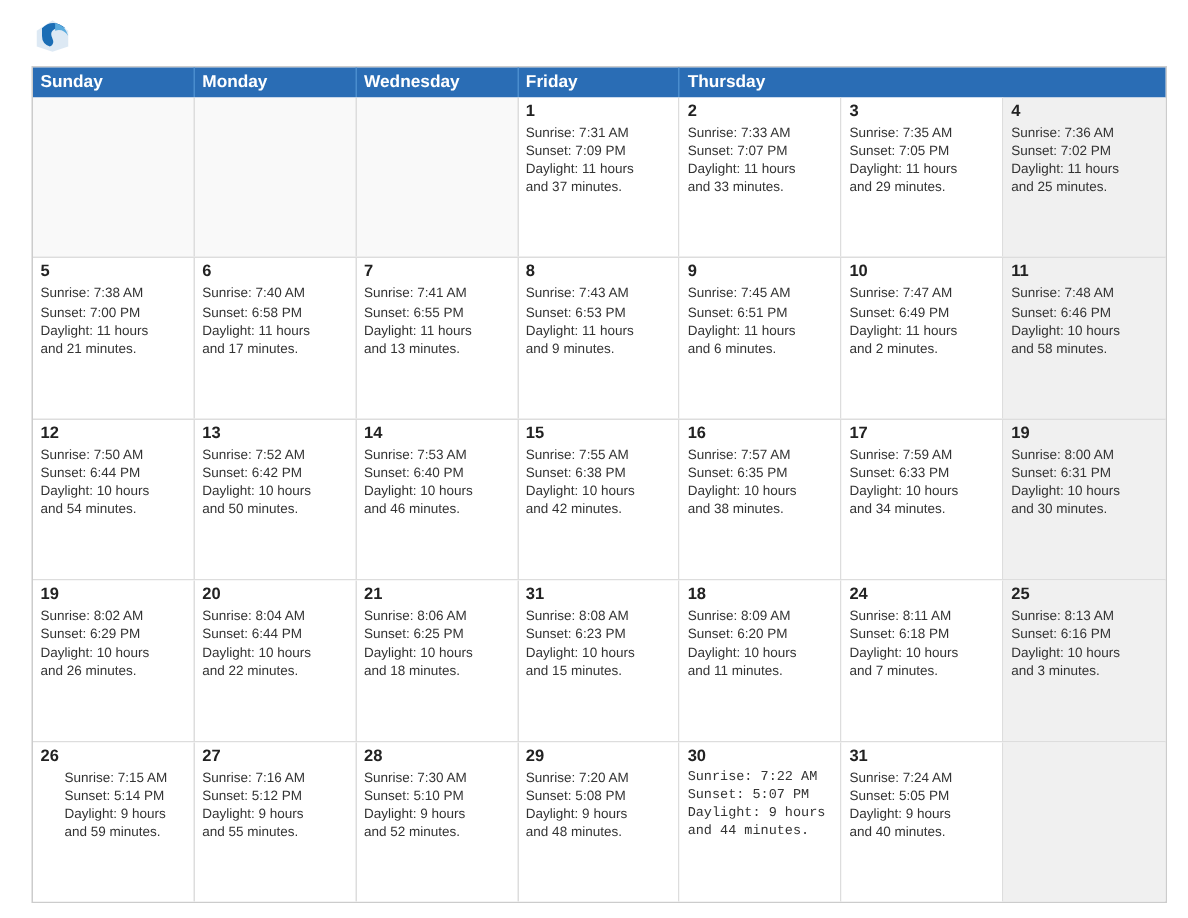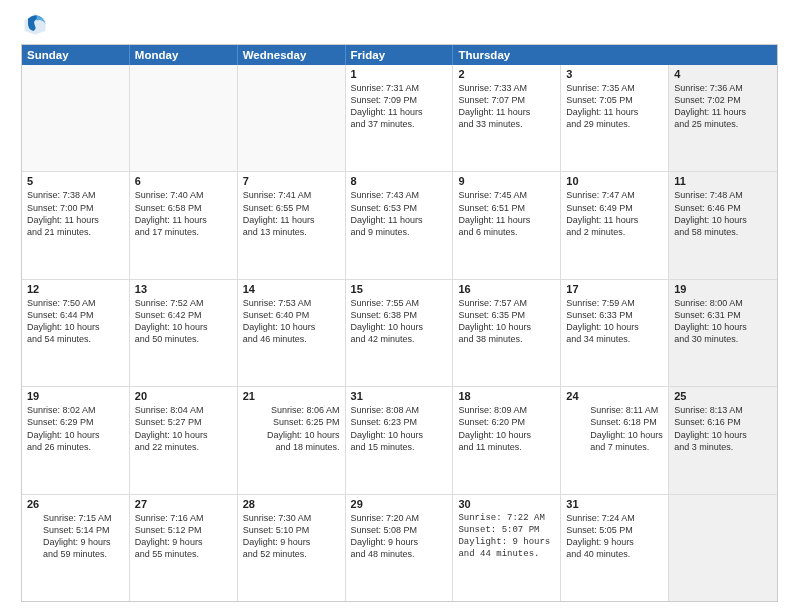--- a/index.html
+++ b/index.html
@@ -279,48 +279,48 @@
           <div class="cal-cell">
             <div class="day-num">19</div>
             <div class="cell-text" style="white-space: pre-line;">Sunrise: 8:02 AM
 Sunset: 6:29 PM
 Daylight: 10 hours
 and 26 minutes.</div>
           </div>
           <div class="cal-cell">
             <div class="day-num">20</div>
             <div class="cell-text" style="white-space: pre-line;">Sunrise: 8:04 AM
-Sunset: 5:27 PM
+Sunset: 6:44 PM
 Daylight: 10 hours
 and 22 minutes.</div>
           </div>
           <div class="cal-cell">
             <div class="day-num">21</div>
-            <div class="cell-text" style="white-space: pre-line; text-align: right;">Sunrise: 8:06 AM
+            <div class="cell-text" style="white-space: pre-line;">Sunrise: 8:06 AM
 Sunset: 6:25 PM
 Daylight: 10 hours
 and 18 minutes.</div>
           </div>
           <div class="cal-cell">
             <div class="day-num">31</div>
             <div class="cell-text" style="white-space: pre-line;">Sunrise: 8:08 AM
 Sunset: 6:23 PM
 Daylight: 10 hours
 and 15 minutes.</div>
           </div>
           <div class="cal-cell">
             <div class="day-num">18</div>
             <div class="cell-text" style="white-space: pre-line;">Sunrise: 8:09 AM
 Sunset: 6:20 PM
 Daylight: 10 hours
 and 11 minutes.</div>
           </div>
           <div class="cal-cell">
             <div class="day-num">24</div>
-            <div class="cell-text" style="white-space: pre-line; margin-left: 24px;">Sunrise: 8:11 AM
+            <div class="cell-text" style="white-space: pre-line;">Sunrise: 8:11 AM
 Sunset: 6:18 PM
 Daylight: 10 hours
 and 7 minutes.</div>
           </div>
           <div class="cal-cell shaded">
             <div class="day-num">25</div>
             <div class="cell-text" style="white-space: pre-line;">Sunrise: 8:13 AM
 Sunset: 6:16 PM
 Daylight: 10 hours
 and 3 minutes.</div>

